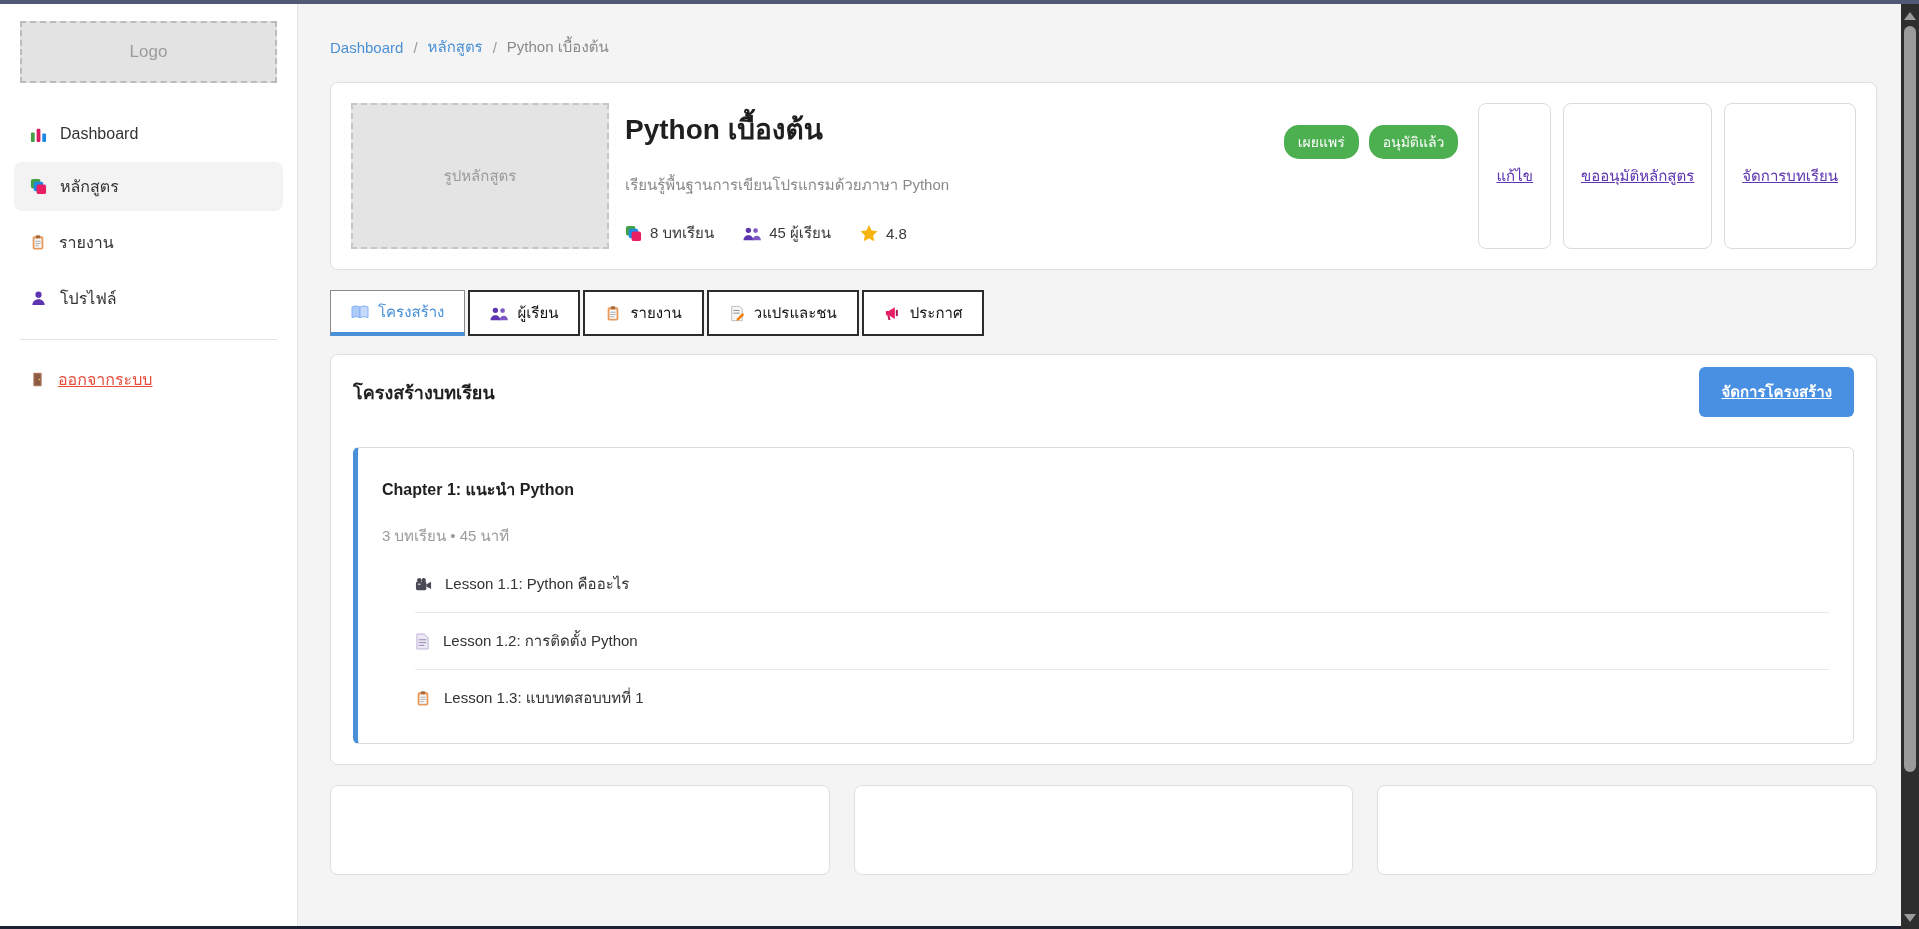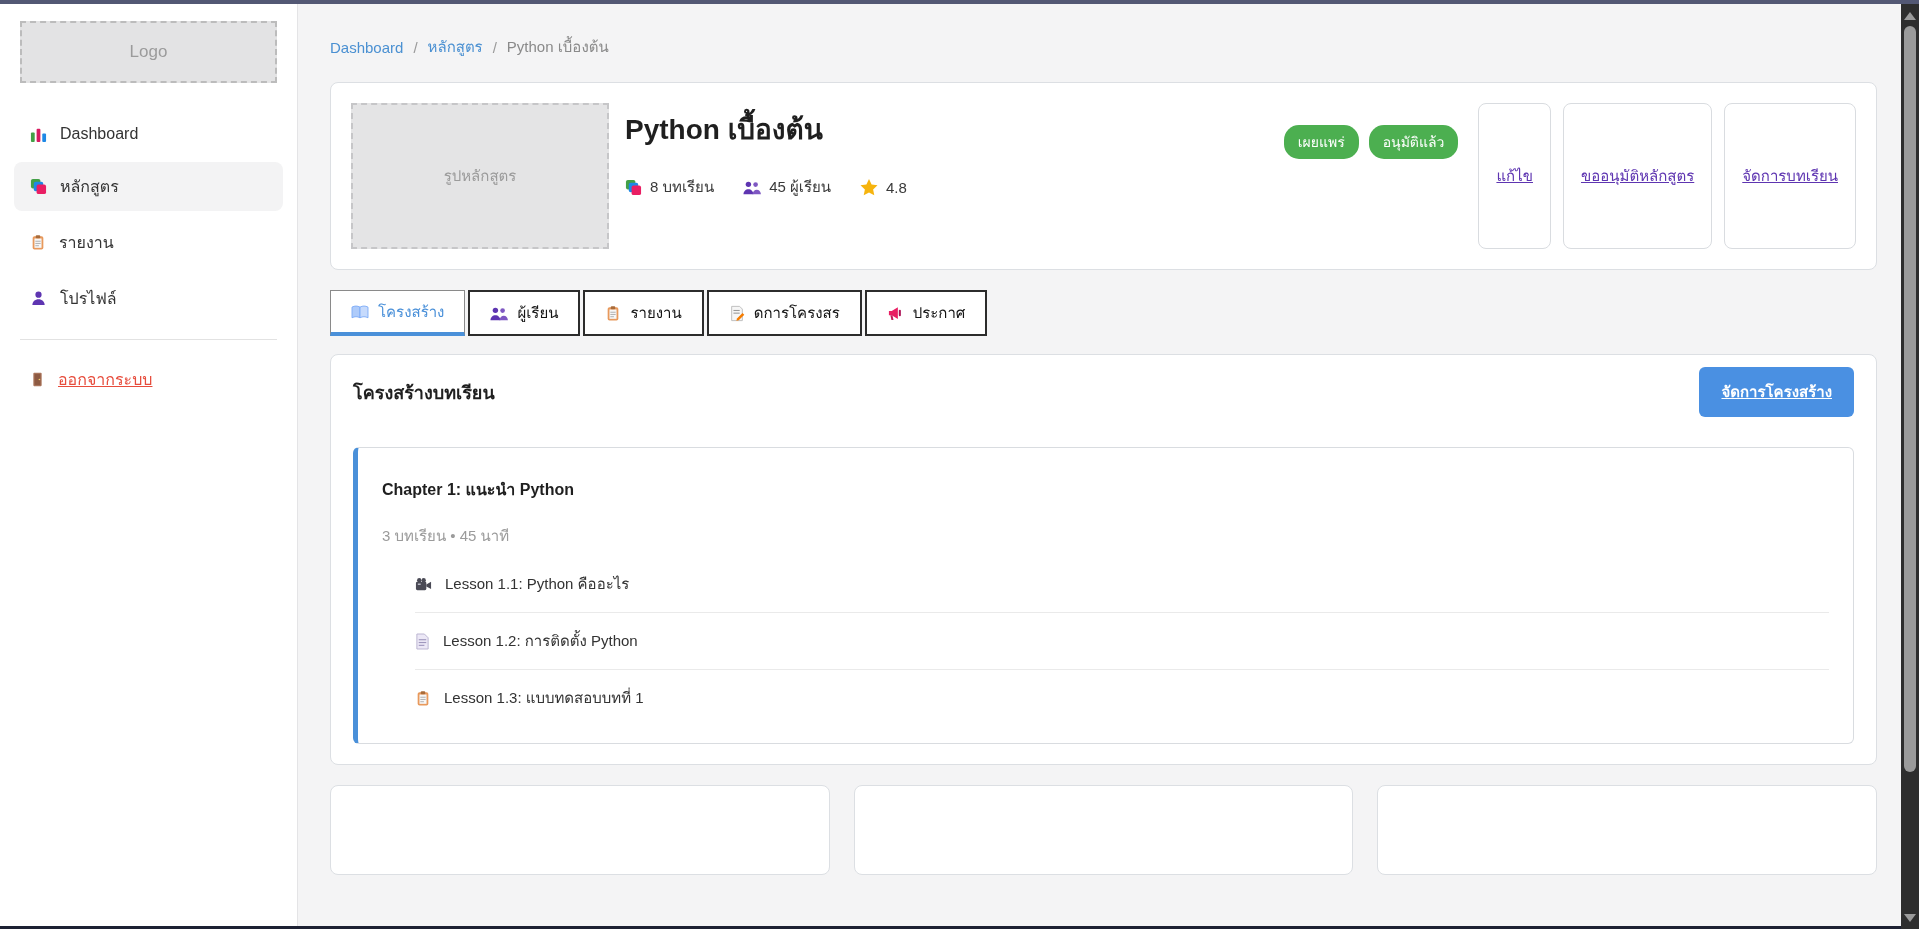--- a/index.html
+++ b/index.html
@@ -139,20 +139,21 @@
       <span class="crumb-sep">/</span>
       <span class="crumb link">หลักสูตร</span>
       <span class="crumb-sep">/</span>
       <span class="crumb">Python เบื้องต้น</span>
     </div>
 
   <section class="course-card">
     <div class="course-img">รูปหลักสูตร</div>
     <div class="course-info">
       <div class="course-title">Python เบื้องต้น</div>
+      <div class="course-desc">เรียนรู้พื้นฐานการเขียนโปรแกรมด้วยภาษา Python</div>
       <div class="course-stats">
   <span class="stat">
     <span class="icon">
               <svg width="17" height="17" viewBox="0 0 18 18">
                 <rect x="1" y="1" width="10" height="10" rx="2" fill="#43a047"></rect>
                 <rect x="4" y="4" width="10" height="10" rx="2" fill="#1e88e5"></rect>
                 <rect x="7" y="7" width="10" height="10" rx="2" fill="#e91e63"></rect>
               </svg>
             </span>
     <span>8 บทเรียน</span>
@@ -239,21 +240,21 @@
 
   <div class="tab">
     <span class="icon">
           <svg width="16" height="17" viewBox="0 0 18 18">
             <path d="M3 1h9l3 3v13H3z" fill="#f6f6f6" stroke="#b9b9b9" stroke-width="1"></path>
             <rect x="5" y="5" width="7" height="1.2" fill="#9a9a9a"></rect>
             <rect x="5" y="8" width="7" height="1.2" fill="#9a9a9a"></rect>
             <path d="M9 14.5l6.2-6.2 2 2-6.2 6.2-2.7.7z" fill="#f57c00"></path>
           </svg>
         </span>
-    <span>ดการโครงสร</span>
+    <span>วแปรและชน</span>
   </div>
 
   <div class="tab">
     <span class="icon">
           <svg width="17" height="16" viewBox="0 0 18 17">
             <path d="M2 6.5v4.5h3l6.5 4V2.5L5 6.5z" fill="#e91e63"></path>
             <rect x="12.5" y="5" width="2.2" height="7" rx="1.1" fill="#ad1457"></rect>
             <path d="M3.5 11l1.2 5h2.2l-1.2-5z" fill="#c2185b"></path>
           </svg>
         </span>

